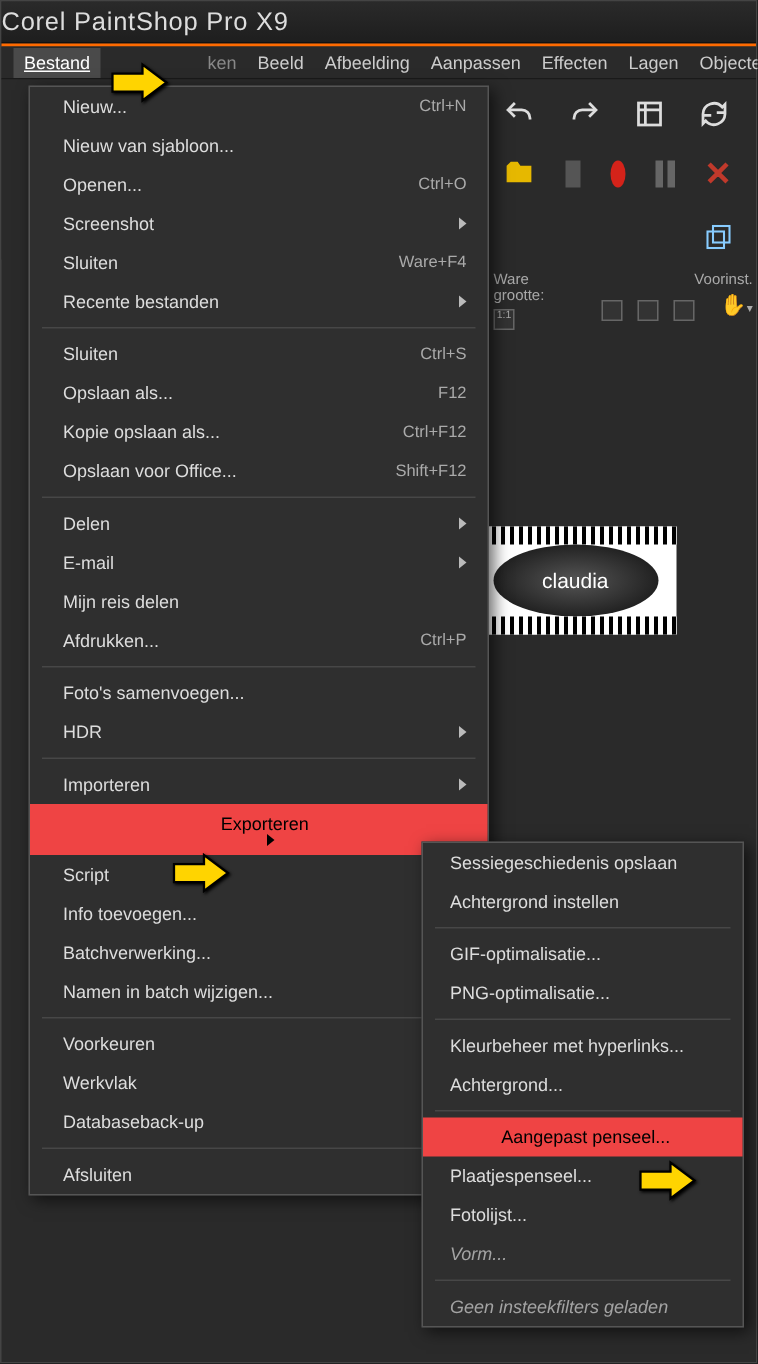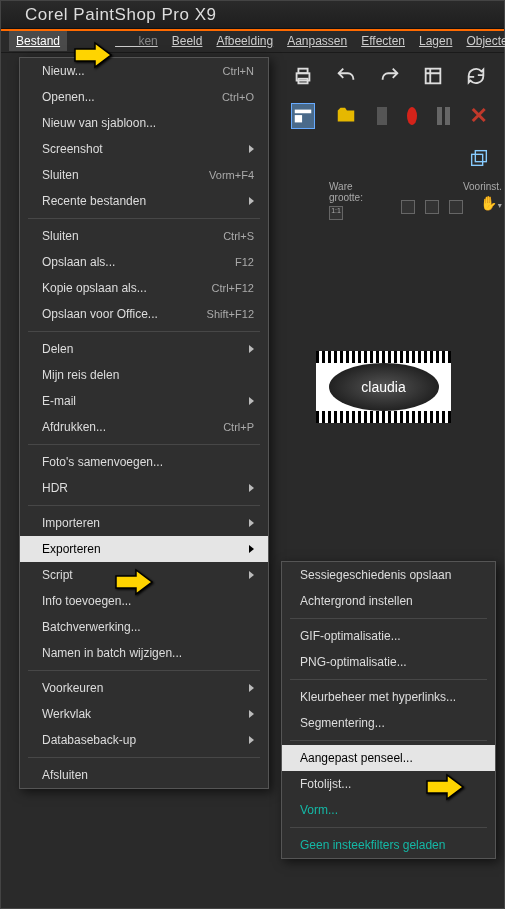--- a/index.html
+++ b/index.html
@@ -20,37 +20,36 @@
     background: #2a2a2a;
     position: relative;
   }
   .titlebar {
     height: 28px;
     background: linear-gradient(to bottom, #2a2a2a, #1e1e1e);
     color: #ddd;
     font-size: 17px;
     font-weight: 200;
     letter-spacing: 0.5px;
-    padding: 4px 24px;
+    padding: 4px 0;
     border-bottom: 1px solid #111;
   }
   .orange-line {
     height: 2px;
     background: #ff6a00;
   }
   .menubar {
     height: 22px;
     background: #2a2a2a;
     display: flex;
-    align-items: flex-start;
+    align-items: flex-end;
     padding: 0 8px;
     gap: 0;
     border-bottom: 1px solid #1a1a1a;
     position: relative;
-    text-decoration: underline;
   }
   .menubar-item {
     color: #ccc;
     padding: 3px 7px;
     cursor: pointer;
     font-size: 12px;
     position: relative;
   }
   .menubar-item.active {
     background: #4a4a4a;
@@ -72,40 +71,41 @@
     display: flex;
     justify-content: space-between;
     align-items: flex-start;
     font-size: 10px;
     color: #aaa;
   }
   .dropdown {
     position: absolute;
     top: 56px;
     left: 18px;
-    width: 250px;
+    width: 307px;
     background: #2f2f2f;
     border: 1px solid #555;
     box-shadow: 3px 3px 10px rgba(0,0,0,0.6);
     z-index: 50;
   }
   .dropdown-item {
     display: flex;
     justify-content: space-between;
     align-items: center;
     padding: 6px 14px 6px 22px;
     color: #ddd;
     font-size: 12px;
     cursor: pointer;
     position: relative;
   }
-  .dropdown-item.disabled { color: #14b8a6; }
+  .dropdown-item.disabled { color: #a3a3a3; font-style: italic; }
   .dropdown-item.highlight {
-    background: #e5e5e5;
+    background: #ef4444;
     color: #000;
+    flex-direction: column;
   }
   .dropdown-sep {
     height: 1px;
     background: #474747;
     margin: 4px 8px;
   }
   .shortcut { color: #aaa; font-size: 11px; }
   .submenu-arrow {
     width: 0; height: 0;
     border-top: 4px solid transparent;
@@ -281,33 +281,33 @@
     <div class="logo-inner">claudia</div>
     <div class="stripes-bottom"></div>
   </div>
 
   <div class="dropdown">
     <div class="dropdown-item">
         <span>Nieuw...</span>
         <span class="shortcut">Ctrl+N</span>
       </div>
     <div class="dropdown-item">
+        <span>Nieuw van sjabloon...</span>
+      </div>
+    <div class="dropdown-item">
         <span>Openen...</span>
         <span class="shortcut">Ctrl+O</span>
       </div>
     <div class="dropdown-item">
-        <span>Nieuw van sjabloon...</span>
-      </div>
-    <div class="dropdown-item">
         <span>Screenshot</span>
         <span class="submenu-arrow"></span>
       </div>
     <div class="dropdown-item">
         <span>Sluiten</span>
-        <span class="shortcut">Vorm+F4</span>
+        <span class="shortcut">Ware+F4</span>
       </div>
     <div class="dropdown-item">
         <span>Recente bestanden</span>
         <span class="submenu-arrow"></span>
       </div>
     <div class="dropdown-sep"></div>
     <div class="dropdown-item">
         <span>Sluiten</span>
         <span class="shortcut">Ctrl+S</span>
       </div>
@@ -322,25 +322,25 @@
     <div class="dropdown-item">
         <span>Opslaan voor Office...</span>
         <span class="shortcut">Shift+F12</span>
       </div>
     <div class="dropdown-sep"></div>
     <div class="dropdown-item">
         <span>Delen</span>
         <span class="submenu-arrow"></span>
       </div>
     <div class="dropdown-item">
+        <span>E-mail</span>
+        <span class="submenu-arrow"></span>
+      </div>
+    <div class="dropdown-item">
         <span>Mijn reis delen</span>
-      </div>
-    <div class="dropdown-item">
-        <span>E-mail</span>
-        <span class="submenu-arrow"></span>
       </div>
     <div class="dropdown-item">
         <span>Afdrukken...</span>
         <span class="shortcut">Ctrl+P</span>
       </div>
     <div class="dropdown-sep"></div>
     <div class="dropdown-item">
         <span>Foto's samenvoegen...</span>
       </div>
     <div class="dropdown-item">
@@ -400,25 +400,28 @@
         <span>GIF-optimalisatie...</span>
       </div>
     <div class="dropdown-item">
         <span>PNG-optimalisatie...</span>
       </div>
     <div class="dropdown-sep"></div>
     <div class="dropdown-item">
         <span>Kleurbeheer met hyperlinks...</span>
       </div>
     <div class="dropdown-item">
-        <span>Segmentering...</span>
+        <span>Achtergrond...</span>
       </div>
     <div class="dropdown-sep"></div>
     <div class="dropdown-item highlight">
         <span>Aangepast penseel...</span>
+      </div>
+    <div class="dropdown-item">
+        <span>Plaatjespenseel...</span>
       </div>
     <div class="dropdown-item">
         <span>Fotolijst...</span>
       </div>
     <div class="dropdown-item disabled">
         <span>Vorm...</span>
       </div>
     <div class="dropdown-sep"></div>
     <div class="dropdown-item disabled">
         <span>Geen insteekfilters geladen</span>

